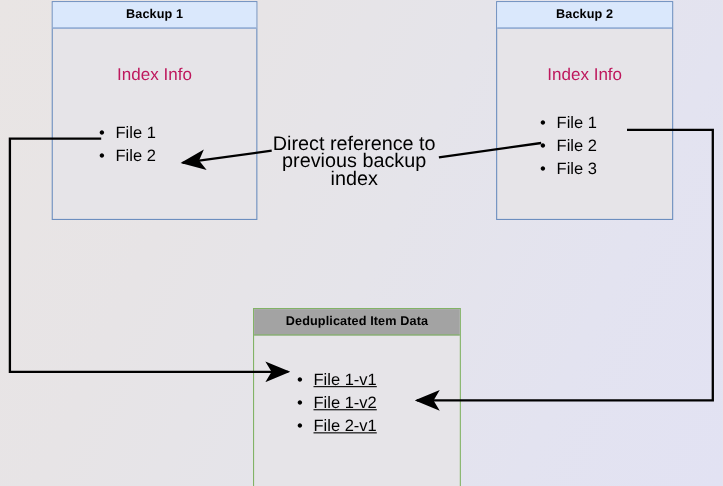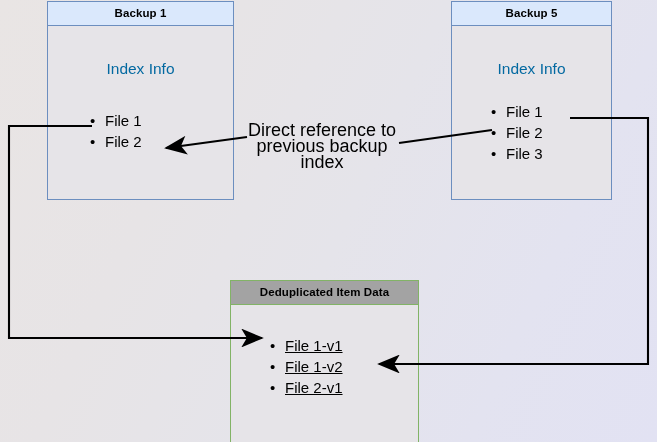--- a/index.html
+++ b/index.html
@@ -46,21 +46,21 @@
     position: relative;
     height: calc(100% - 24px);
   }
   .node-title {
     position: absolute;
     left: 0;
     right: 0;
     top: 34px;
     text-align: center;
     font-size: 15.5px;
-    color: #0369a1;
+    color: #be185d;
   }
   .item-list {
     position: absolute;
     left: 50px;
     top: 80px;
     margin: 0;
     padding: 0;
     list-style: none;
   }
   .item-list li {
@@ -126,21 +126,21 @@
     <div class="node-body">
       <div class="node-title">Index Info</div>
       <ul class="item-list">
         <li>File 1</li>
         <li>File 2</li>
       </ul>
     </div>
   </div>
 
   <div class="node" id="backup2">
-    <div class="node-header">Backup 5</div>
+    <div class="node-header">Backup 2</div>
     <div class="node-body">
       <div class="node-title">Index Info</div>
       <ul class="item-list">
         <li>File 1</li>
         <li>File 2</li>
         <li>File 3</li>
       </ul>
     </div>
   </div>
 

